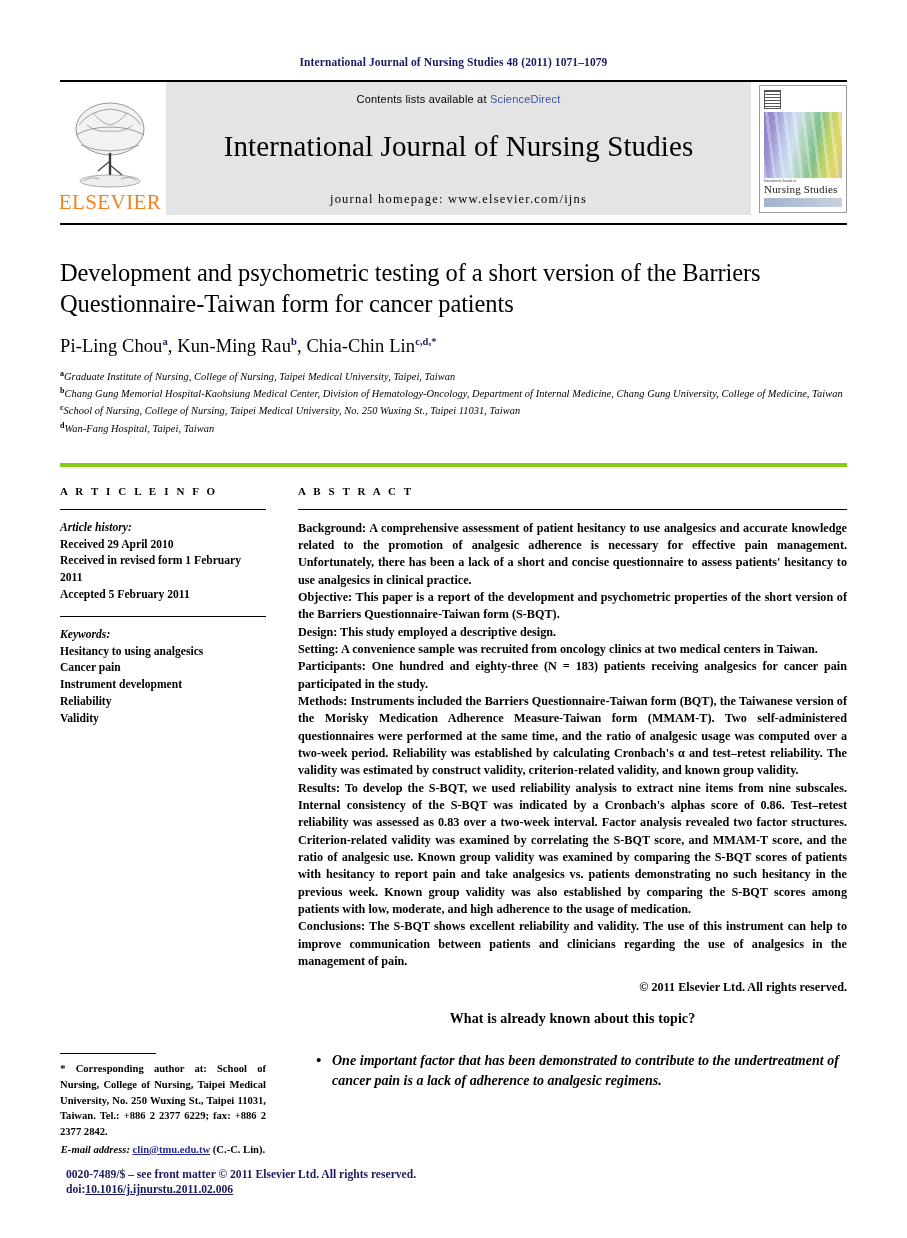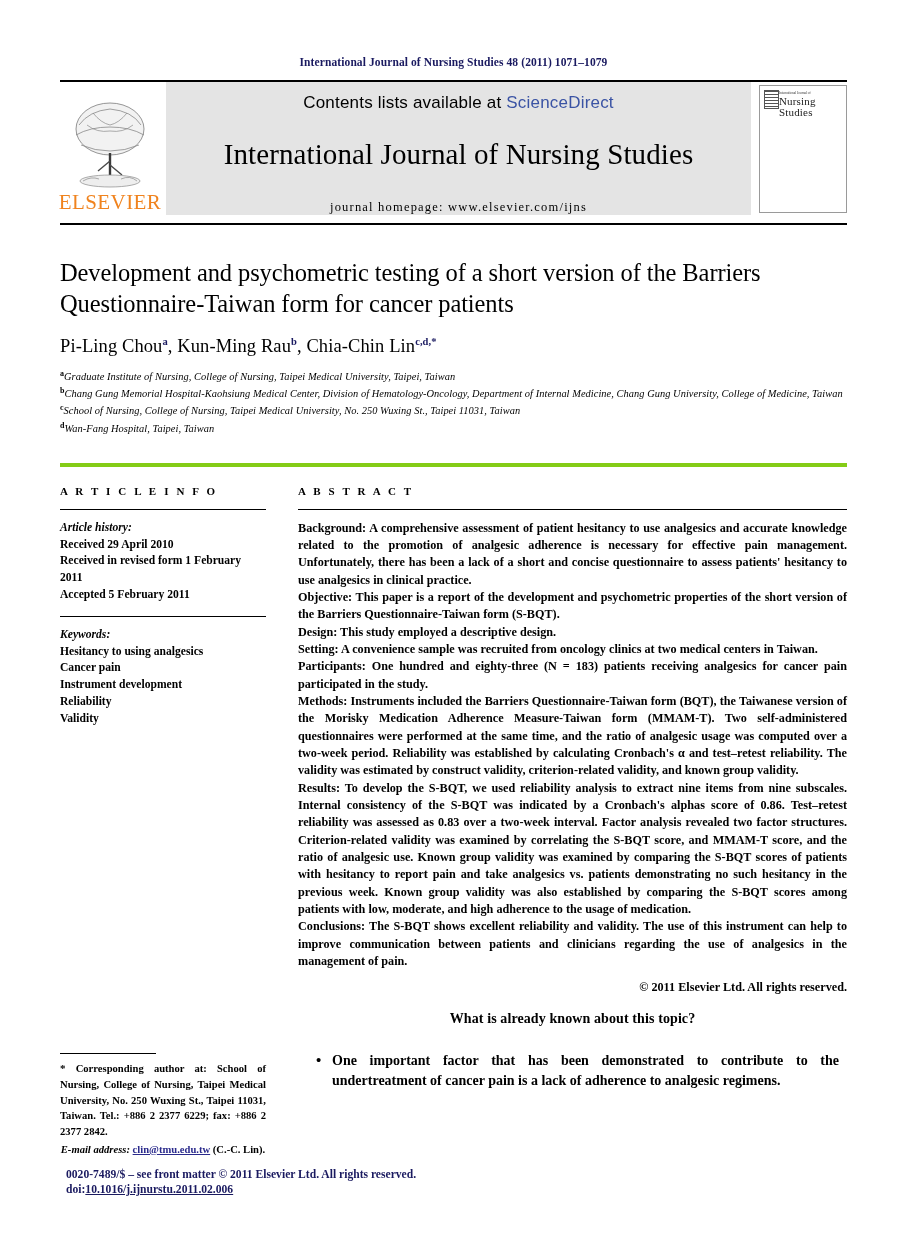--- a/index.html
+++ b/index.html
@@ -67,21 +67,21 @@
     margin-left: 6px;
     margin-right: 8px;
     display: flex;
     flex-direction: column;
     align-items: center;
     justify-content: flex-start;
     padding-top: 11px;
   }
   .contents-line {
     font-family: "Liberation Sans", sans-serif;
-    font-size: 17px;
+    font-size: 11px;
     color: #000;
     letter-spacing: 0.2px;
   }
   .sciencedirect-link {
     color: #3a53a4;
     text-decoration: none;
   }
   .journal-title {
     font-family: "Liberation Serif", serif;
     font-size: 29px;
@@ -95,21 +95,21 @@
     letter-spacing: 1.2px;
   }
   .cover-thumb {
     flex: 0 0 88px;
     width: 88px;
     border: 1px solid #9a9a9a;
     background: #ffffff;
     padding: 4px 4px 4px 4px;
     box-sizing: border-box;
     display: flex;
-    flex-direction: row;
+    flex-direction: column;
     align-self: center;
     height: 128px;
   }
   .cover-elsevier-mark {
     width: 15px;
     height: 17px;
     border: 1px solid #555;
     margin-bottom: 3px;
     background:
       repeating-linear-gradient(to bottom, #555 0px, #555 1px, #fff 1px, #fff 3px);
@@ -305,20 +305,21 @@
     font-family: "Liberation Serif", serif;
     font-weight: bold;
     font-size: 14px;
     text-align: center;
     letter-spacing: 0.1px;
   }
   .known-list {
     margin: 24px 8px 0 0;
     padding: 0 0 0 18px;
     list-style: none;
+    font-style: italic;
   }
   .known-item {
     font-family: "Liberation Serif", serif;
     font-weight: bold;
     font-size: 14px;
     line-height: 1.42;
     text-align: justify;
     position: relative;
     padding-left: 16px;
   }

